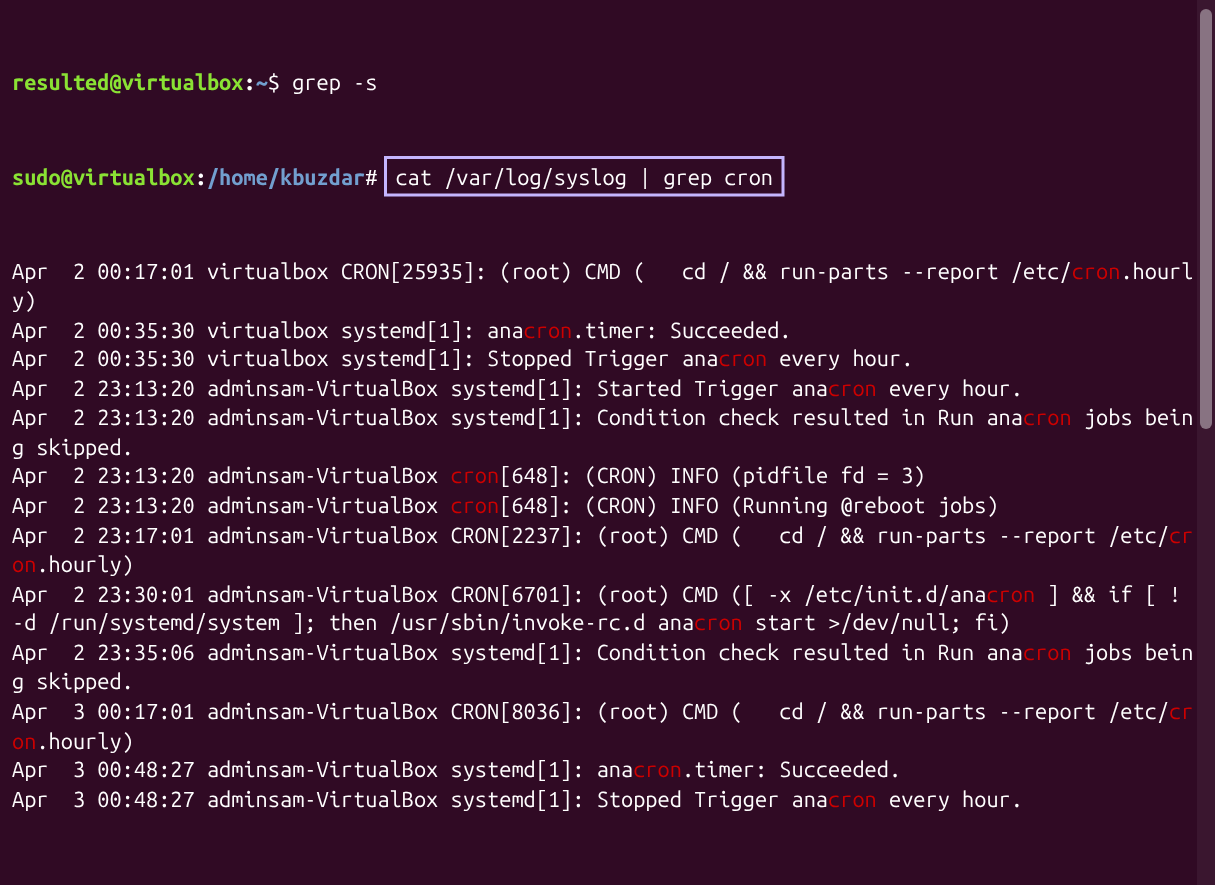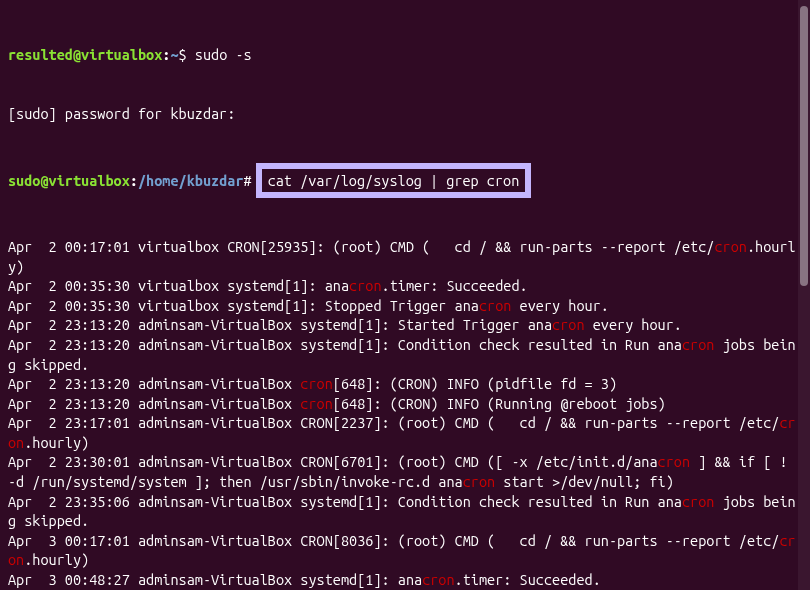--- a/index.html
+++ b/index.html
@@ -24,21 +24,21 @@
     .host { color: #8ae234; font-weight: bold; }
     .colon { color: #ffffff; font-weight: bold; }
     .path { color: #729fcf; font-weight: bold; }
     .dollar { color: #ffffff; }
     .hash { color: #ffffff; }
     .cmd { color: #ffffff; }
     .output { color: #ffffff; }
     .match { color: #cc0000; font-weight: normal; }
     .redbox {
       display: inline-block;
-      border: 6px solid #c4b5fd;
+      border: 2px solid #c4b5fd;
       padding: 2px 6px;
       margin-left: 4px;
     }
     .scrollbar {
       position: absolute;
       right: 0;
       top: 0;
       width: 12px;
       height: 100%;
       background: rgba(255,255,255,0.05);
@@ -51,21 +51,20 @@
       height: 280px;
       background: rgba(255,255,255,0.4);
       border-radius: 4px;
     }
     .line { display: block; }
   </style>
 </head>
 <body>
 
 <div class="terminal">
-  <span class="line"><span class="user">resulted</span><span class="host">@</span><span class="host">virtualbox</span><span class="colon">:</span><span class="path">~</span><span class="dollar">$</span><span class="cmd"> sudo -s</span></span>
-  <span class="line output">[sudo] password for kbuzdar:</span>
+  <span class="line"><span class="user">resulted</span><span class="host">@</span><span class="host">virtualbox</span><span class="colon">:</span><span class="path">~</span><span class="dollar">$</span><span class="cmd"> grep -s</span></span>
   <span class="line"><span class="user">sudo</span><span class="host">@</span><span class="host">virtualbox</span><span class="colon">:</span><span class="path">/home/kbuzdar</span><span class="hash">#</span><span class="redbox"><span class="cmd">cat /var/log/syslog | grep cron</span></span></span>
   <div id="loglines"><span class="line output"><span>Apr  2 00:17:01 virtualbox CRON[25935]: (root) CMD (   cd / &amp;&amp; run-parts --report /etc/</span><span class="match">cron</span><span>.hourly)</span></span><span class="line output"><span>Apr  2 00:35:30 virtualbox systemd[1]: ana</span><span class="match">cron</span><span>.timer: Succeeded.</span></span><span class="line output"><span>Apr  2 00:35:30 virtualbox systemd[1]: Stopped Trigger ana</span><span class="match">cron</span><span> every hour.</span></span><span class="line output"><span>Apr  2 23:13:20 adminsam-VirtualBox systemd[1]: Started Trigger ana</span><span class="match">cron</span><span> every hour.</span></span><span class="line output"><span>Apr  2 23:13:20 adminsam-VirtualBox systemd[1]: Condition check resulted in Run ana</span><span class="match">cron</span><span> jobs being skipped.</span></span><span class="line output"><span>Apr  2 23:13:20 adminsam-VirtualBox </span><span class="match">cron</span><span>[648]: (CRON) INFO (pidfile fd = 3)</span></span><span class="line output"><span>Apr  2 23:13:20 adminsam-VirtualBox </span><span class="match">cron</span><span>[648]: (CRON) INFO (Running @reboot jobs)</span></span><span class="line output"><span>Apr  2 23:17:01 adminsam-VirtualBox CRON[2237]: (root) CMD (   cd / &amp;&amp; run-parts --report /etc/</span><span class="match">cron</span><span>.hourly)</span></span><span class="line output"><span>Apr  2 23:30:01 adminsam-VirtualBox CRON[6701]: (root) CMD ([ -x /etc/init.d/ana</span><span class="match">cron</span><span> ] &amp;&amp; if [ ! -d /run/systemd/system ]; then /usr/sbin/invoke-rc.d ana</span><span class="match">cron</span><span> start &gt;/dev/null; fi)</span></span><span class="line output"><span>Apr  2 23:35:06 adminsam-VirtualBox systemd[1]: Condition check resulted in Run ana</span><span class="match">cron</span><span> jobs being skipped.</span></span><span class="line output"><span>Apr  3 00:17:01 adminsam-VirtualBox CRON[8036]: (root) CMD (   cd / &amp;&amp; run-parts --report /etc/</span><span class="match">cron</span><span>.hourly)</span></span><span class="line output"><span>Apr  3 00:48:27 adminsam-VirtualBox systemd[1]: ana</span><span class="match">cron</span><span>.timer: Succeeded.</span></span><span class="line output"><span>Apr  3 00:48:27 adminsam-VirtualBox systemd[1]: Stopped Trigger ana</span><span class="match">cron</span><span> every hour.</span></span></div>
 </div>
 
 <div class="scrollbar">
   <div class="scrollthumb"></div>
 </div>
 
 </body></html>

